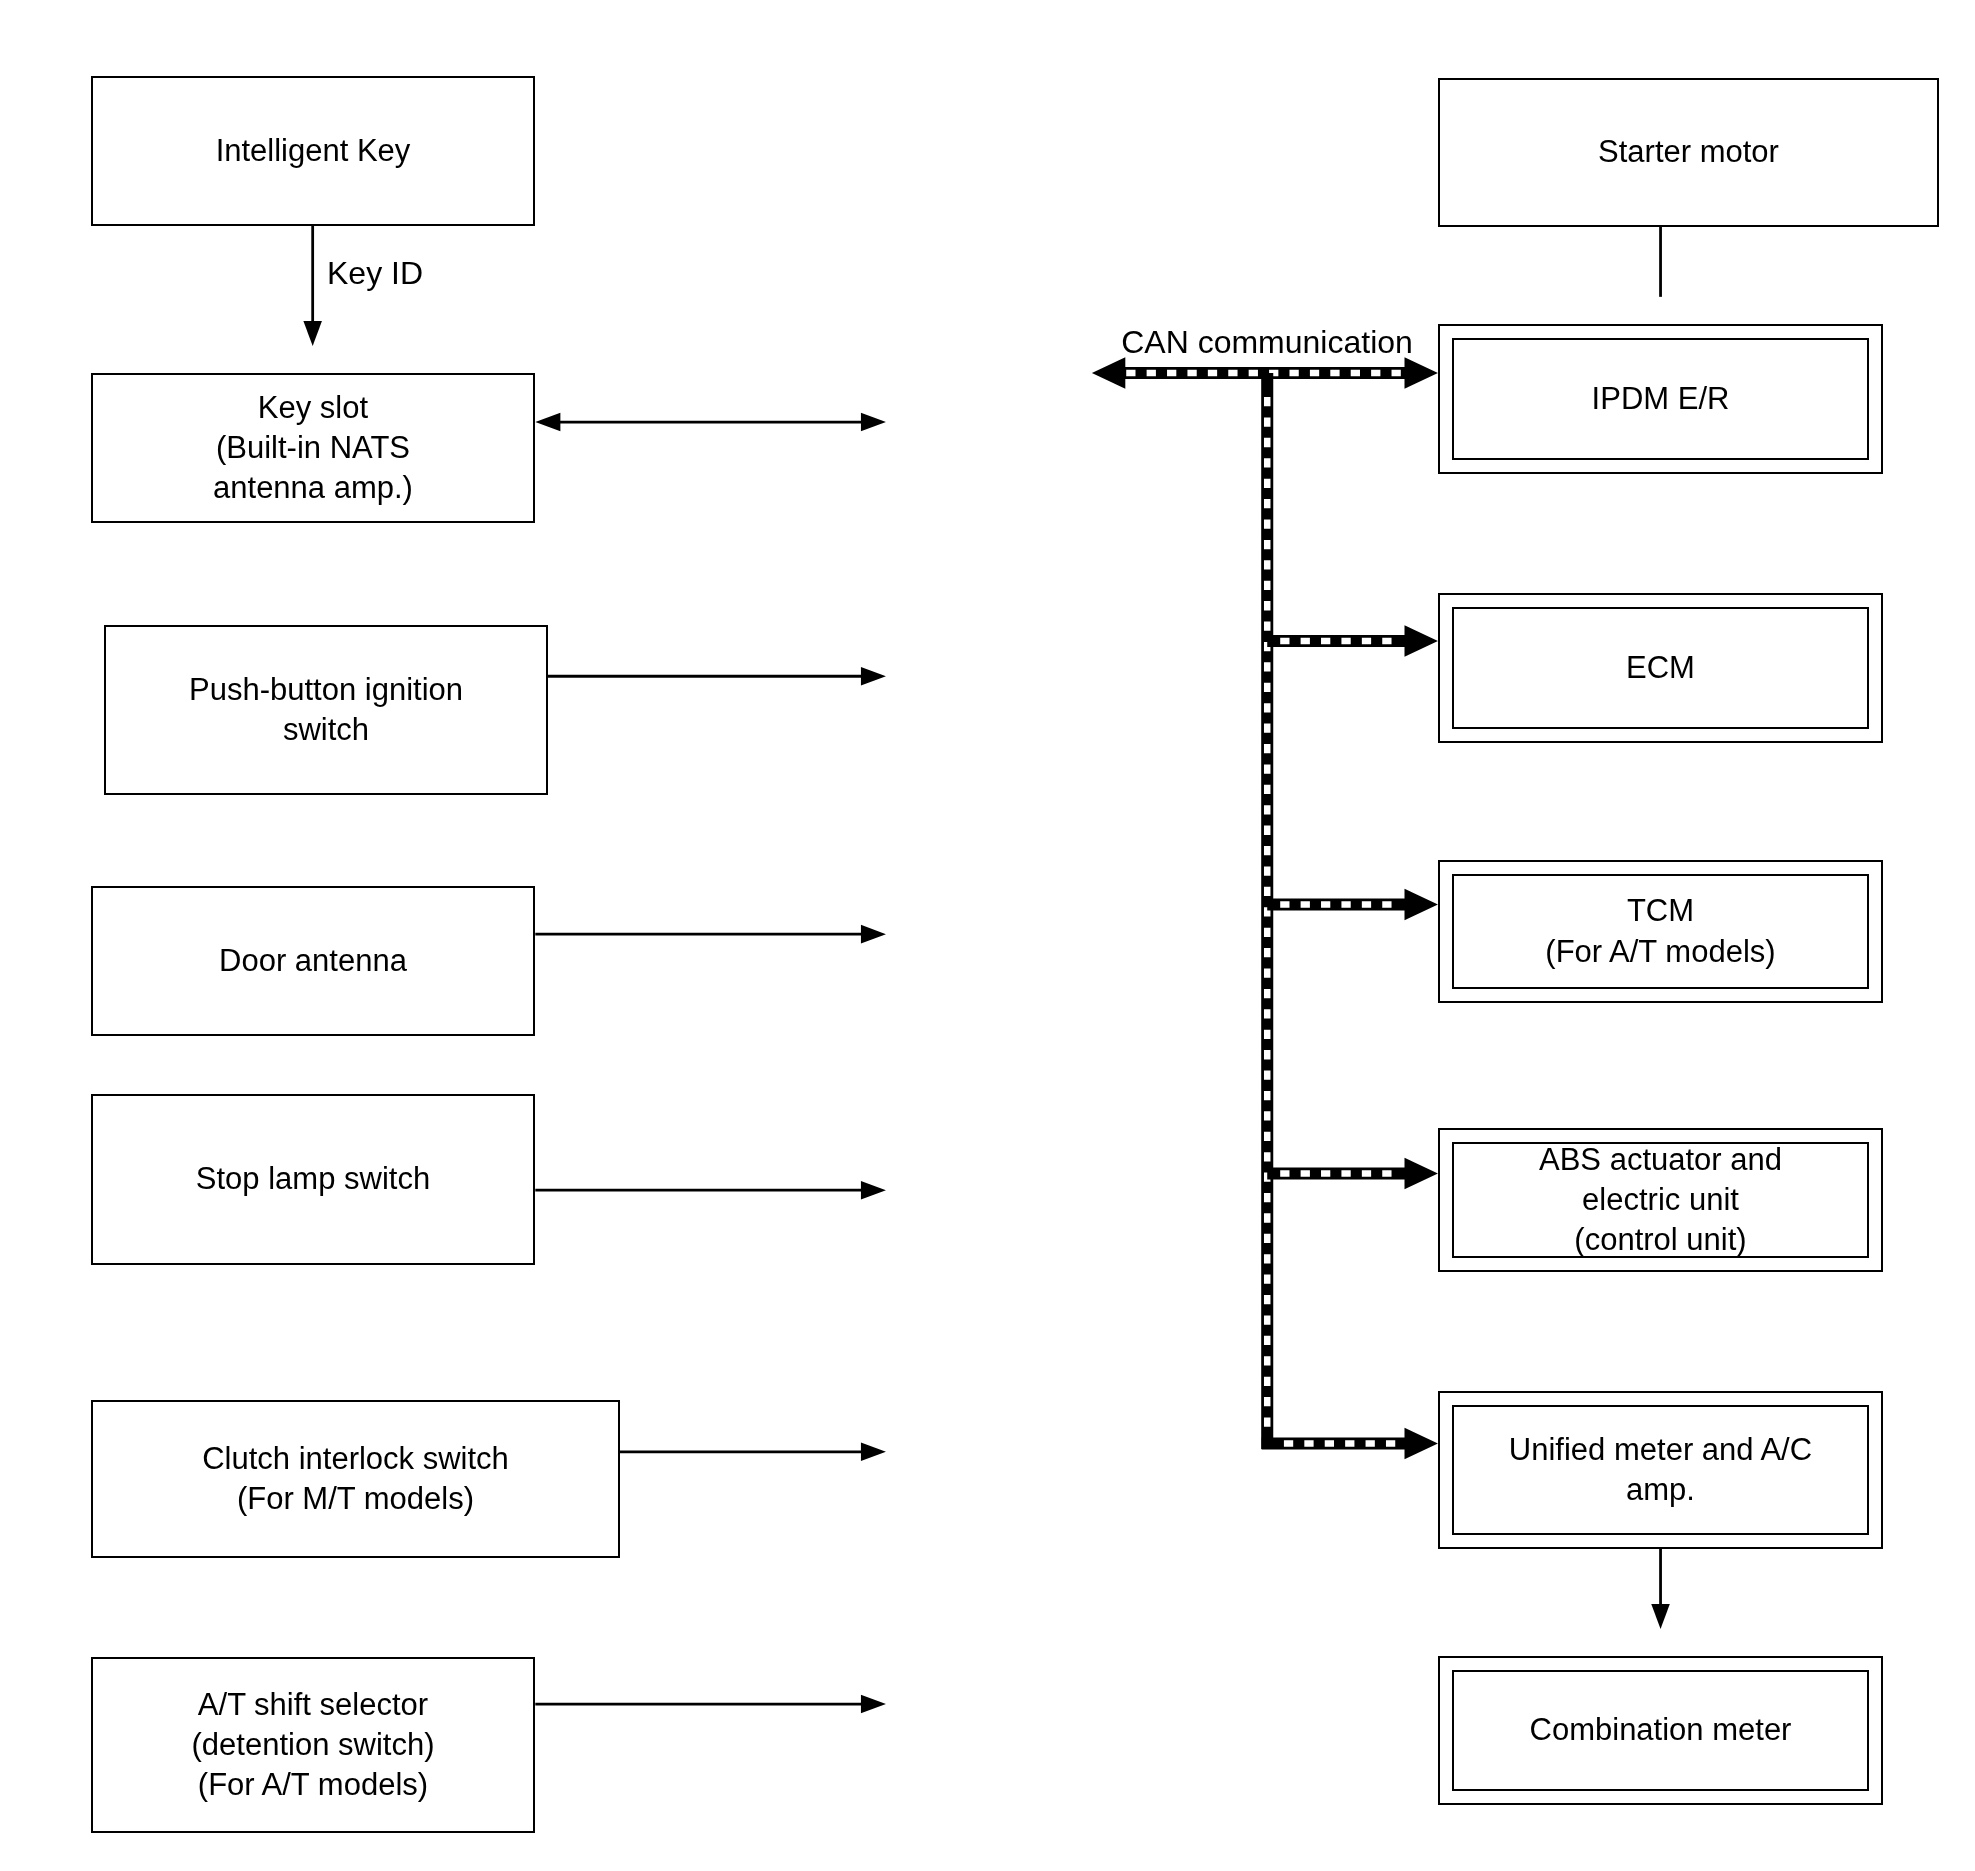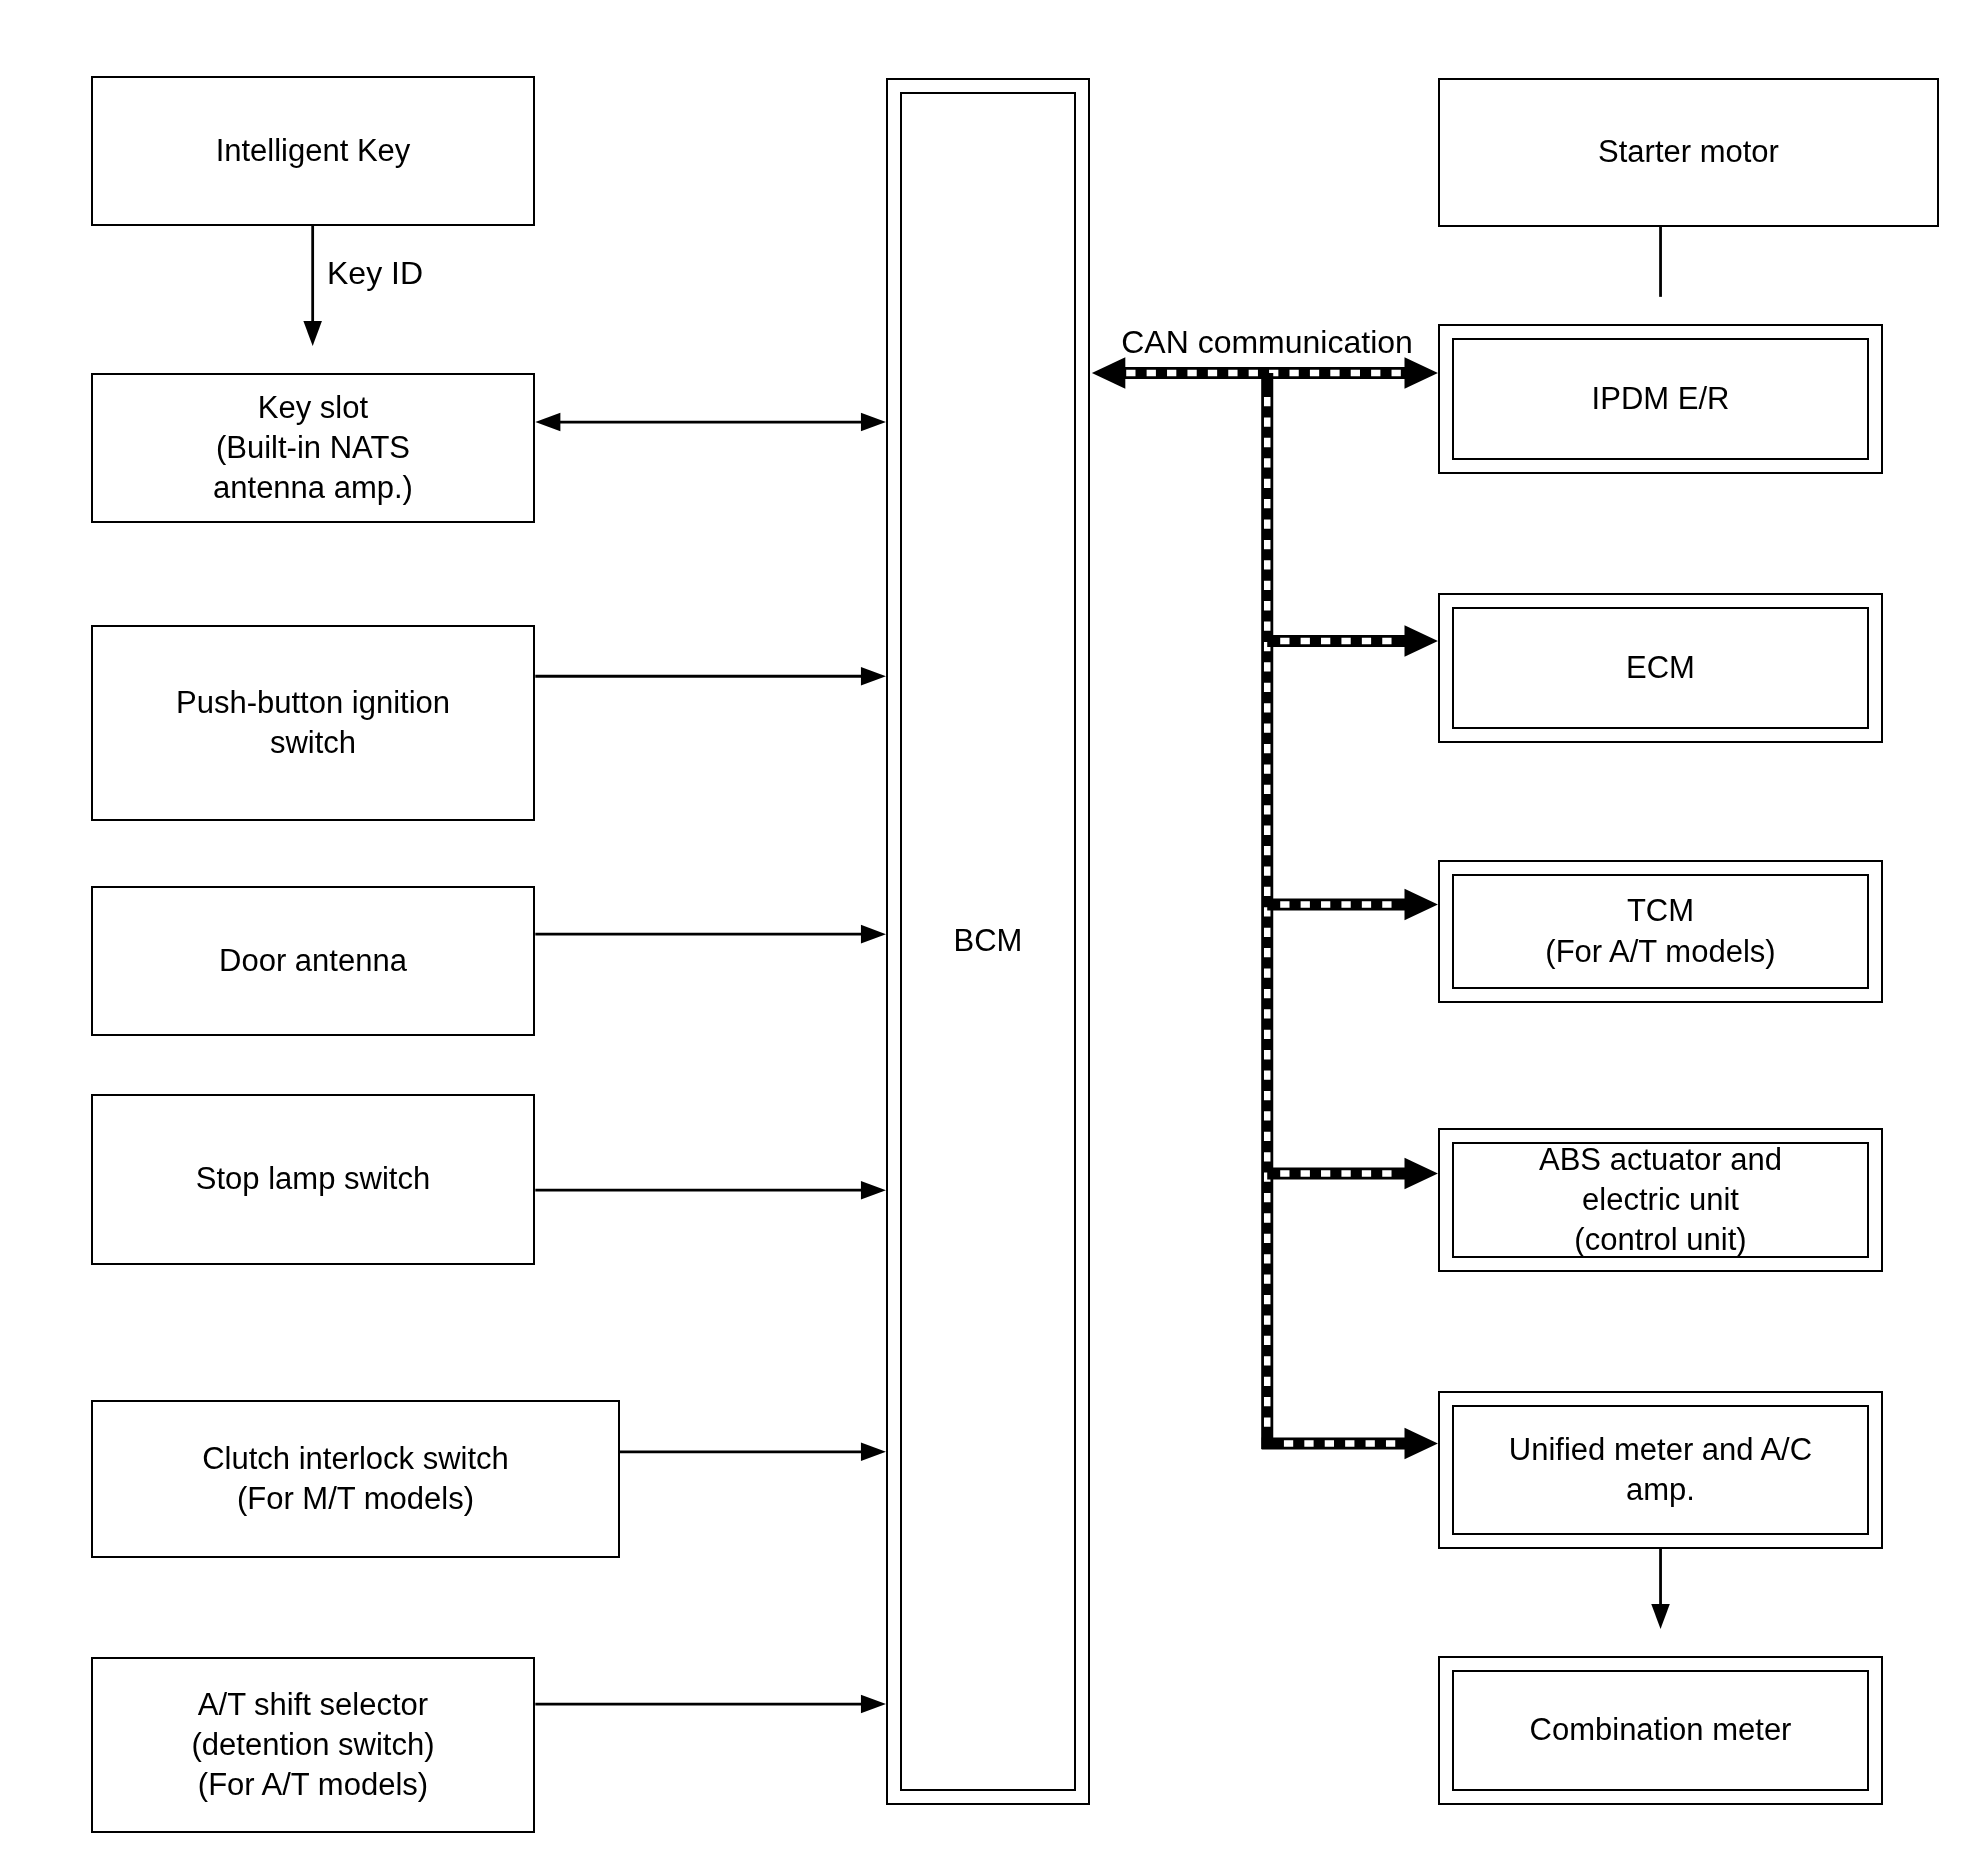--- a/index.html
+++ b/index.html
@@ -134,45 +134,40 @@
   </svg>
 
   <div class="box" style="left:91px;top:49px;width:444px;height:150px">
     <div class="label">Intelligent Key</div>
   </div>
   <div class="box" style="left:91px;top:346px;width:444px;height:150px">
     <div class="label">Key slot
 (Built-in NATS
 antenna amp.)</div>
   </div>
-  <div class="box" style="left:91px;top:598px;width:444px;height:196px">
+  <div class="box" style="left:104px;top:598px;width:444px;height:170px">
     <div class="label">Push-button ignition
 switch</div>
   </div>
   <div class="box" style="left:91px;top:859px;width:444px;height:150px">
     <div class="label">Door antenna</div>
   </div>
   <div class="box" style="left:91px;top:1067px;width:444px;height:171px">
     <div class="label">Stop lamp switch</div>
   </div>
   <div class="box" style="left:91px;top:1373px;width:529px;height:158px">
     <div class="label">Clutch interlock switch
 (For M/T models)</div>
   </div>
   <div class="box" style="left:91px;top:1630px;width:444px;height:176px">
     <div class="label">A/T shift selector
 (detention switch)
 (For A/T models)</div>
   </div>
 
-  <div class="box double" style="left:886px;top:51px;width:204px;height:1727px">
-    <div class="inner">
-      <div class="label">BCM</div>
-    </div>
-  </div>
 
   <div class="box" style="left:1438px;top:51px;width:501px;height:149px">
     <div class="label">Starter motor</div>
   </div>
   <div class="box double" style="left:1438px;top:297px;width:445px;height:150px">
     <div class="inner">
       <div class="label">IPDM E/R</div>
     </div>
   </div>
   <div class="box double" style="left:1438px;top:566px;width:445px;height:150px">

